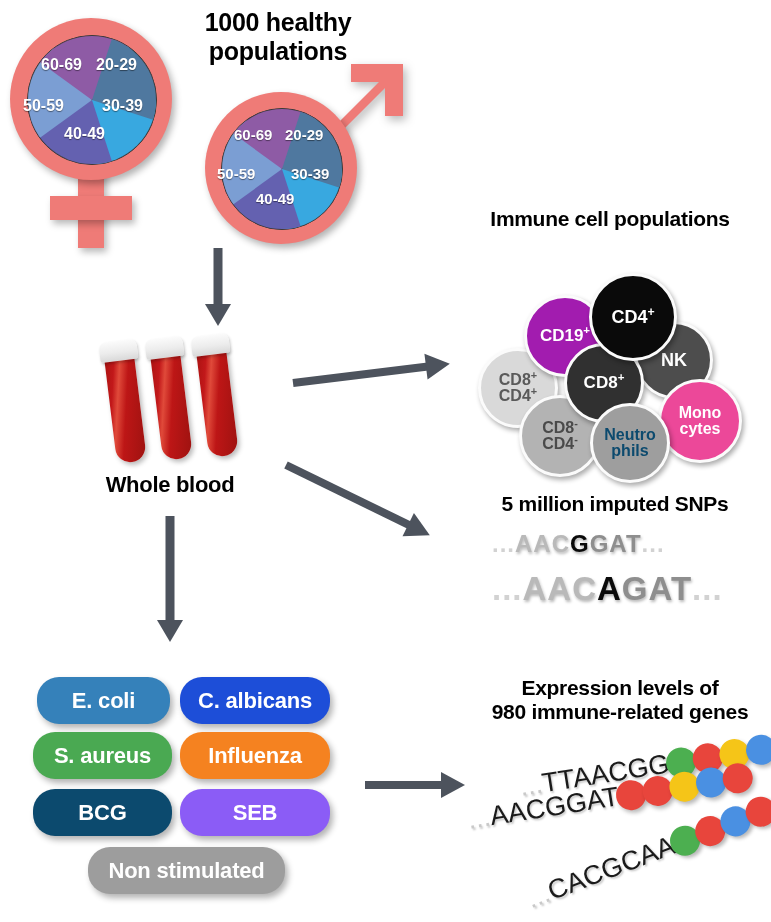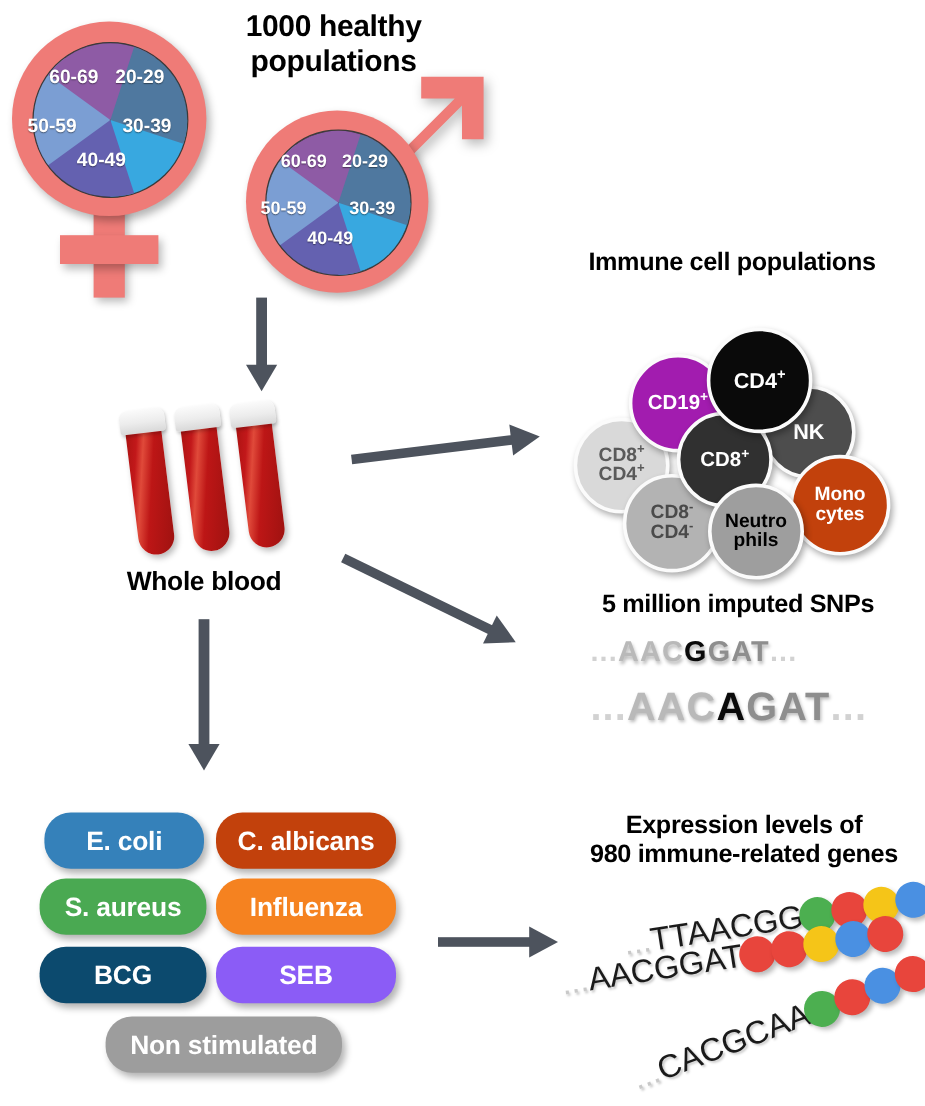--- a/index.html
+++ b/index.html
@@ -242,43 +242,43 @@
   </div>
 
   <div class="cell" style="left:92px;top:100px;width:74px;height:74px;background:#303030;color:#ffffff;font-size:17px;z-index:4;">
     <span>CD8<sup>+</sup></span>
   </div>
 
   <div class="cell" style="left:47px;top:152px;width:76px;height:76px;background:#b3b3b3;color:#4a4a4a;font-size:16px;z-index:2;">
     <span>CD8<sup>-</sup><br>CD4<sup>-</sup></span>
   </div>
 
-  <div class="cell" style="left:118px;top:160px;width:74px;height:74px;background:#9e9e9e;color:#000000;font-size:16px;z-index:6;">
+  <div class="cell" style="left:118px;top:160px;width:74px;height:74px;background:#9e9e9e;color:#0c4a6e;font-size:16px;z-index:6;">
     <span>Neutro<br>phils</span>
   </div>
 
-  <div class="cell" style="left:186px;top:136px;width:78px;height:78px;background:#c2410c;color:#ffffff;font-size:16px;z-index:5;">
+  <div class="cell" style="left:186px;top:136px;width:78px;height:78px;background:#ec4899;color:#ffffff;font-size:16px;z-index:5;">
     <span>Mono<br>cytes</span>
   </div>
 </div>
 
 <div class="abs heading" style="left:470px;top:492px;width:290px;font-size:21px;">5 million imputed SNPs</div>
 
 <div class="snp-row" style="left:492px;top:530px;font-size:24px;letter-spacing:1px;">
   <span class="faint">...</span><span class="dim">AAC</span><span class="hot">G</span><span class="mid">GAT</span><span class="faint">...</span>
 </div>
 
 <div class="snp-row" style="left:492px;top:570px;font-size:33px;letter-spacing:1px;">
   <span class="faint">...</span><span class="dim">AAC</span><span class="hot">A</span><span class="mid">GAT</span><span class="faint">...</span>
 </div>
 
 <div class="stim" style="left:37px;top:677px;width:133px;height:47px;background:#3581ba;font-size:22px;">
   <span>E. coli</span>
 </div>
-<div class="stim" style="left:180px;top:677px;width:150px;height:47px;background:#c2410c;font-size:22px;">
+<div class="stim" style="left:180px;top:677px;width:150px;height:47px;background:#1d4ed8;font-size:22px;">
   <span>C. albicans</span>
 </div>
 
 <div class="stim" style="left:33px;top:732px;width:139px;height:47px;background:#4aa952;font-size:22px;">
   <span>S. aureus</span>
 </div>
 <div class="stim" style="left:180px;top:732px;width:150px;height:47px;background:#f58220;font-size:22px;">
   <span>Influenza</span>
 </div>
 

